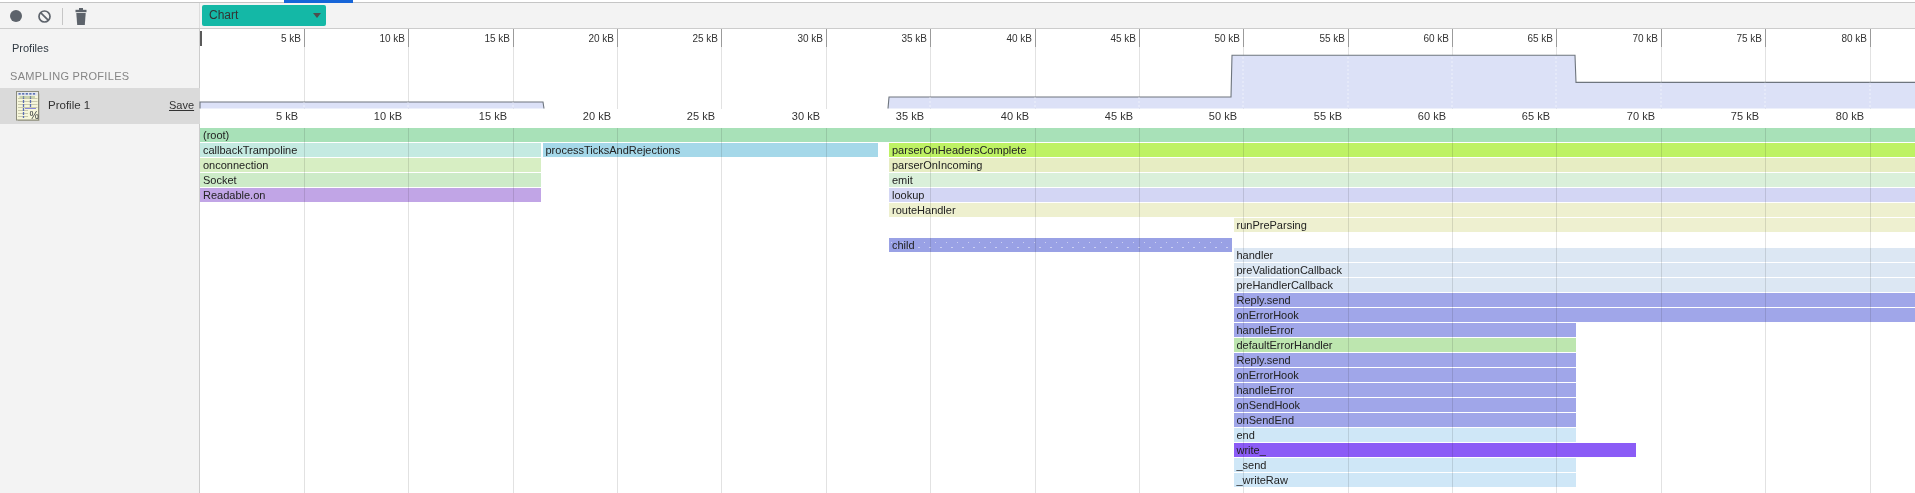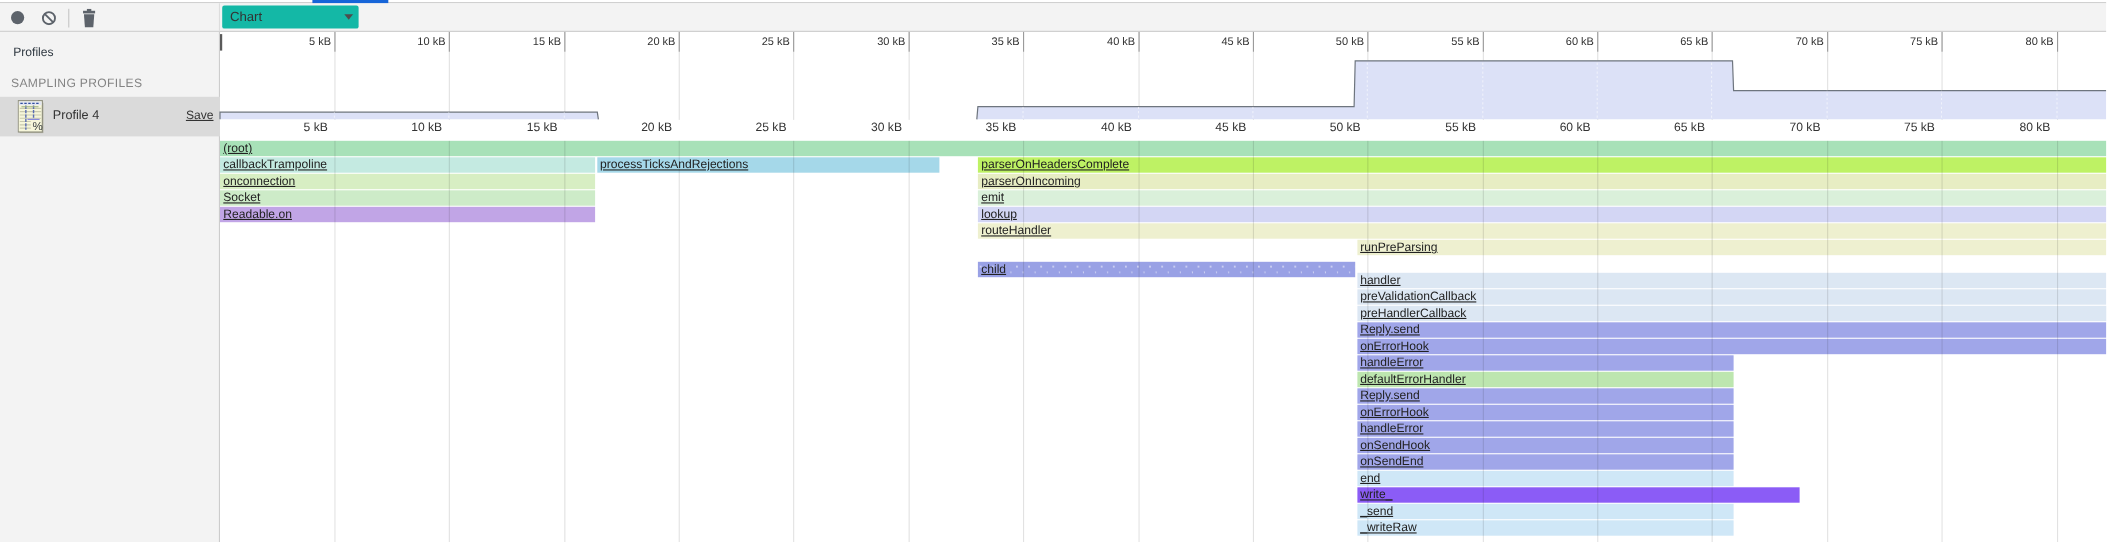--- a/index.html
+++ b/index.html
@@ -21,21 +21,21 @@
   #sampling-h{left:10px;top:70px;font-size:11px;color:#848484;letter-spacing:0.3px;}
   #profrow{left:0;top:88px;width:200px;height:36px;background:#dadada;}
   #profname{left:48px;top:99px;font-size:11.5px;color:#333;}
   #savelink{left:169px;top:99px;font-size:11px;color:#333;text-decoration:underline;}
   .ogrid{top:29px;width:1px;height:80px;background:#e2e2e2;}
   .otick{top:29px;width:1px;height:18px;background:#9b9b9b;}
   .olab{top:33px;font-size:10px;color:#333;width:60px;text-align:right;}
   #gripper{left:200px;top:31px;width:2px;height:15px;background:#5a5a5a;}
   .rlab{top:110px;font-size:11px;color:#333;width:60px;text-align:right;}
   .bar{position:absolute;height:14px;font-size:11px;line-height:14px;color:#222;
-       white-space:nowrap;overflow:hidden;padding-left:3px;box-sizing:border-box;text-decoration:underline;}
+       white-space:nowrap;overflow:hidden;padding-left:3px;box-sizing:border-box;}
   .cgrid{top:128px;width:1px;height:365px;background:rgba(30,30,30,0.13);}
   .dots{background-image:
      radial-gradient(circle at 2.5px 4.5px, rgba(255,255,255,0.5) 0.7px, transparent 0.9px),
      radial-gradient(circle at 8px 9.5px, rgba(255,255,255,0.5) 0.7px, transparent 0.9px);
      background-size:11px 14px;margin-top:20px;}
 </style>
 </head>
 <body>
 <div id="page">
   <div class="abs" id="topline"></div>
@@ -79,21 +79,21 @@
       <line x1="14.5" y1="5" x2="14.5" y2="17" stroke-dasharray="3,1"></line>
     </g>
     <g stroke="#9db07e" stroke-width="1">
         <line x1="3.5" y1="6" x2="19" y2="6"></line>
       </g>
     <g stroke="#8a8adb" stroke-width="1">
         <line x1="9" y1="17.5" x2="20" y2="17.5"></line>
       </g>
     <text x="13.5" y="27.5" font-size="10.5" fill="#3c4043" font-family="Liberation Sans, sans-serif">%</text>
   </svg>
-  <div class="abs" id="profname">Profile 4</div>
+  <div class="abs" id="profname">Profile 1</div>
   <div class="abs" id="savelink">Save</div>
   <div class="abs ogrid" style="left:304px"></div>
   <div class="abs ogrid" style="left:408px"></div>
   <div class="abs ogrid" style="left:513px"></div>
   <div class="abs ogrid" style="left:617px"></div>
   <div class="abs ogrid" style="left:721px"></div>
   <div class="abs ogrid" style="left:826px"></div>
   <div class="abs ogrid" style="left:930px"></div>
   <div class="abs ogrid" style="left:1035px"></div>
   <div class="abs ogrid" style="left:1139px"></div>
@@ -175,21 +175,21 @@
   <div class="abs olab" style="left:1598px">70&nbsp;kB</div>
   <div class="abs rlab" style="left:1595px">70&nbsp;kB</div>
   <div class="abs otick" style="left:1765px"></div>
   <div class="abs olab" style="left:1702px">75&nbsp;kB</div>
   <div class="abs rlab" style="left:1699px">75&nbsp;kB</div>
   <div class="abs otick" style="left:1870px"></div>
   <div class="abs olab" style="left:1807px">80&nbsp;kB</div>
   <div class="abs rlab" style="left:1804px">80&nbsp;kB</div>
   <div class="abs bar" style="left:200px;top:128px;width:1715px;background-color:#a8e1b8">(root)</div>
   <div class="abs bar" style="left:200px;top:143px;width:341px;background-color:#c4eae1">callbackTrampoline</div>
-  <div class="abs bar" style="left:542.5px;top:143px;width:311px;background-color:#a5d8e9">processTicksAndRejections</div>
+  <div class="abs bar" style="left:542.5px;top:143px;width:335px;background-color:#a5d8e9">processTicksAndRejections</div>
   <div class="abs bar" style="left:889px;top:143px;width:1026px;background-color:#bef264">parserOnHeadersComplete</div>
   <div class="abs bar" style="left:200px;top:158px;width:341px;background-color:#d7eec3">onconnection</div>
   <div class="abs bar" style="left:889px;top:158px;width:1026px;background-color:#e7edc3">parserOnIncoming</div>
   <div class="abs bar" style="left:200px;top:173px;width:341px;background-color:#cdebc8">Socket</div>
   <div class="abs bar" style="left:889px;top:173px;width:1026px;background-color:#daf0da">emit</div>
   <div class="abs bar" style="left:200px;top:188px;width:341px;background-color:#c1a5e6">Readable.on</div>
   <div class="abs bar" style="left:889px;top:188px;width:1026px;background-color:#d3d6f4">lookup</div>
   <div class="abs bar" style="left:889px;top:203px;width:1026px;background-color:#eef0cf">routeHandler</div>
   <div class="abs bar dots" style="left:889px;top:218px;width:343px;background-color:#99a1e5">child</div>
   <div class="abs bar" style="left:1233.5px;top:218px;width:681.5px;background-color:#eef0d0">runPreParsing</div>

